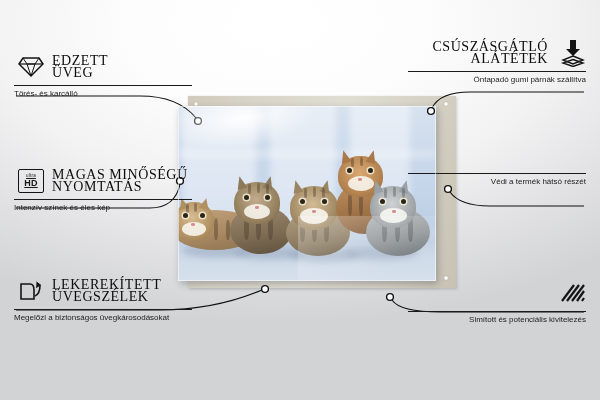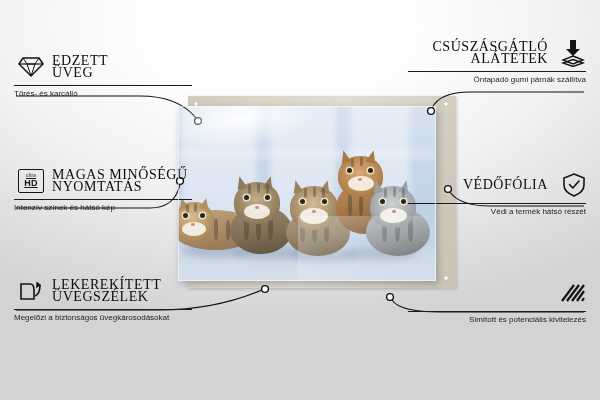--- a/index.html
+++ b/index.html
@@ -447,21 +447,21 @@
           <span class="u">ultra</span>
           <span class="h">HD</span>
         </span>
       </span>
       <span class="titles">
         <span>MAGAS MINŐSÉGŰ</span><br>
         <span>NYOMTATÁS</span>
       </span>
     </div>
     <div class="rule"></div>
-    <div class="sub">Intenzív színek és hátsó kép</div>
+    <div class="sub">Intenzív színek és éles kép</div>
   </div>
 
   <div class="feature left" id="f-lekerek">
     <div class="head">
       <span class="ico">
         <svg width="26" height="24" viewBox="0 0 26 24">
           <path d="M3 5 H12 Q16 5 16 11 V20 H3 Z" fill="none" stroke="#141414" stroke-width="1.6"></path>
           <path d="M17 17 Q22 15 22 6" fill="none" stroke="#141414" stroke-width="1.6"></path>
           <path d="M18.5 3 L22.5 6 L18.2 8.6" fill="#141414" stroke="#141414" stroke-width="1"></path>
         </svg>
@@ -487,31 +487,20 @@
       <span class="titles">
         <span>CSÚSZÁSGÁTLÓ</span><br>
         <span>ALÁTÉTEK</span>
       </span>
     </div>
     <div class="rule"></div>
     <div class="sub">Öntapadó gumi párnák szállítva</div>
   </div>
 
   <div class="feature right" id="f-vedofolia">
-    <div class="head">
-      <span class="ico">
-        <svg width="24" height="26" viewBox="0 0 24 26">
-          <path d="M12 2 L22 6 V13 Q22 20 12 24 Q2 20 2 13 V6 Z" fill="none" stroke="#141414" stroke-width="1.6"></path>
-          <path d="M7.5 12.5 L10.8 16 L17 9" fill="none" stroke="#141414" stroke-width="1.6" stroke-linecap="round" stroke-linejoin="round"></path>
-        </svg>
-      </span>
-      <span class="titles">
-        <span>VÉDŐFÓLIA</span>
-      </span>
-    </div>
     <div class="rule"></div>
     <div class="sub">Védi a termék hátsó részét</div>
   </div>
 
   <div class="feature right" id="f-csiszolt">
     <div class="head">
       <span class="ico">
         <svg width="26" height="24" viewBox="0 0 26 24">
           <path d="M2 20 L14 4" stroke="#141414" stroke-width="2.2"></path>
           <path d="M7 20 L19 4" stroke="#141414" stroke-width="2.2"></path>

